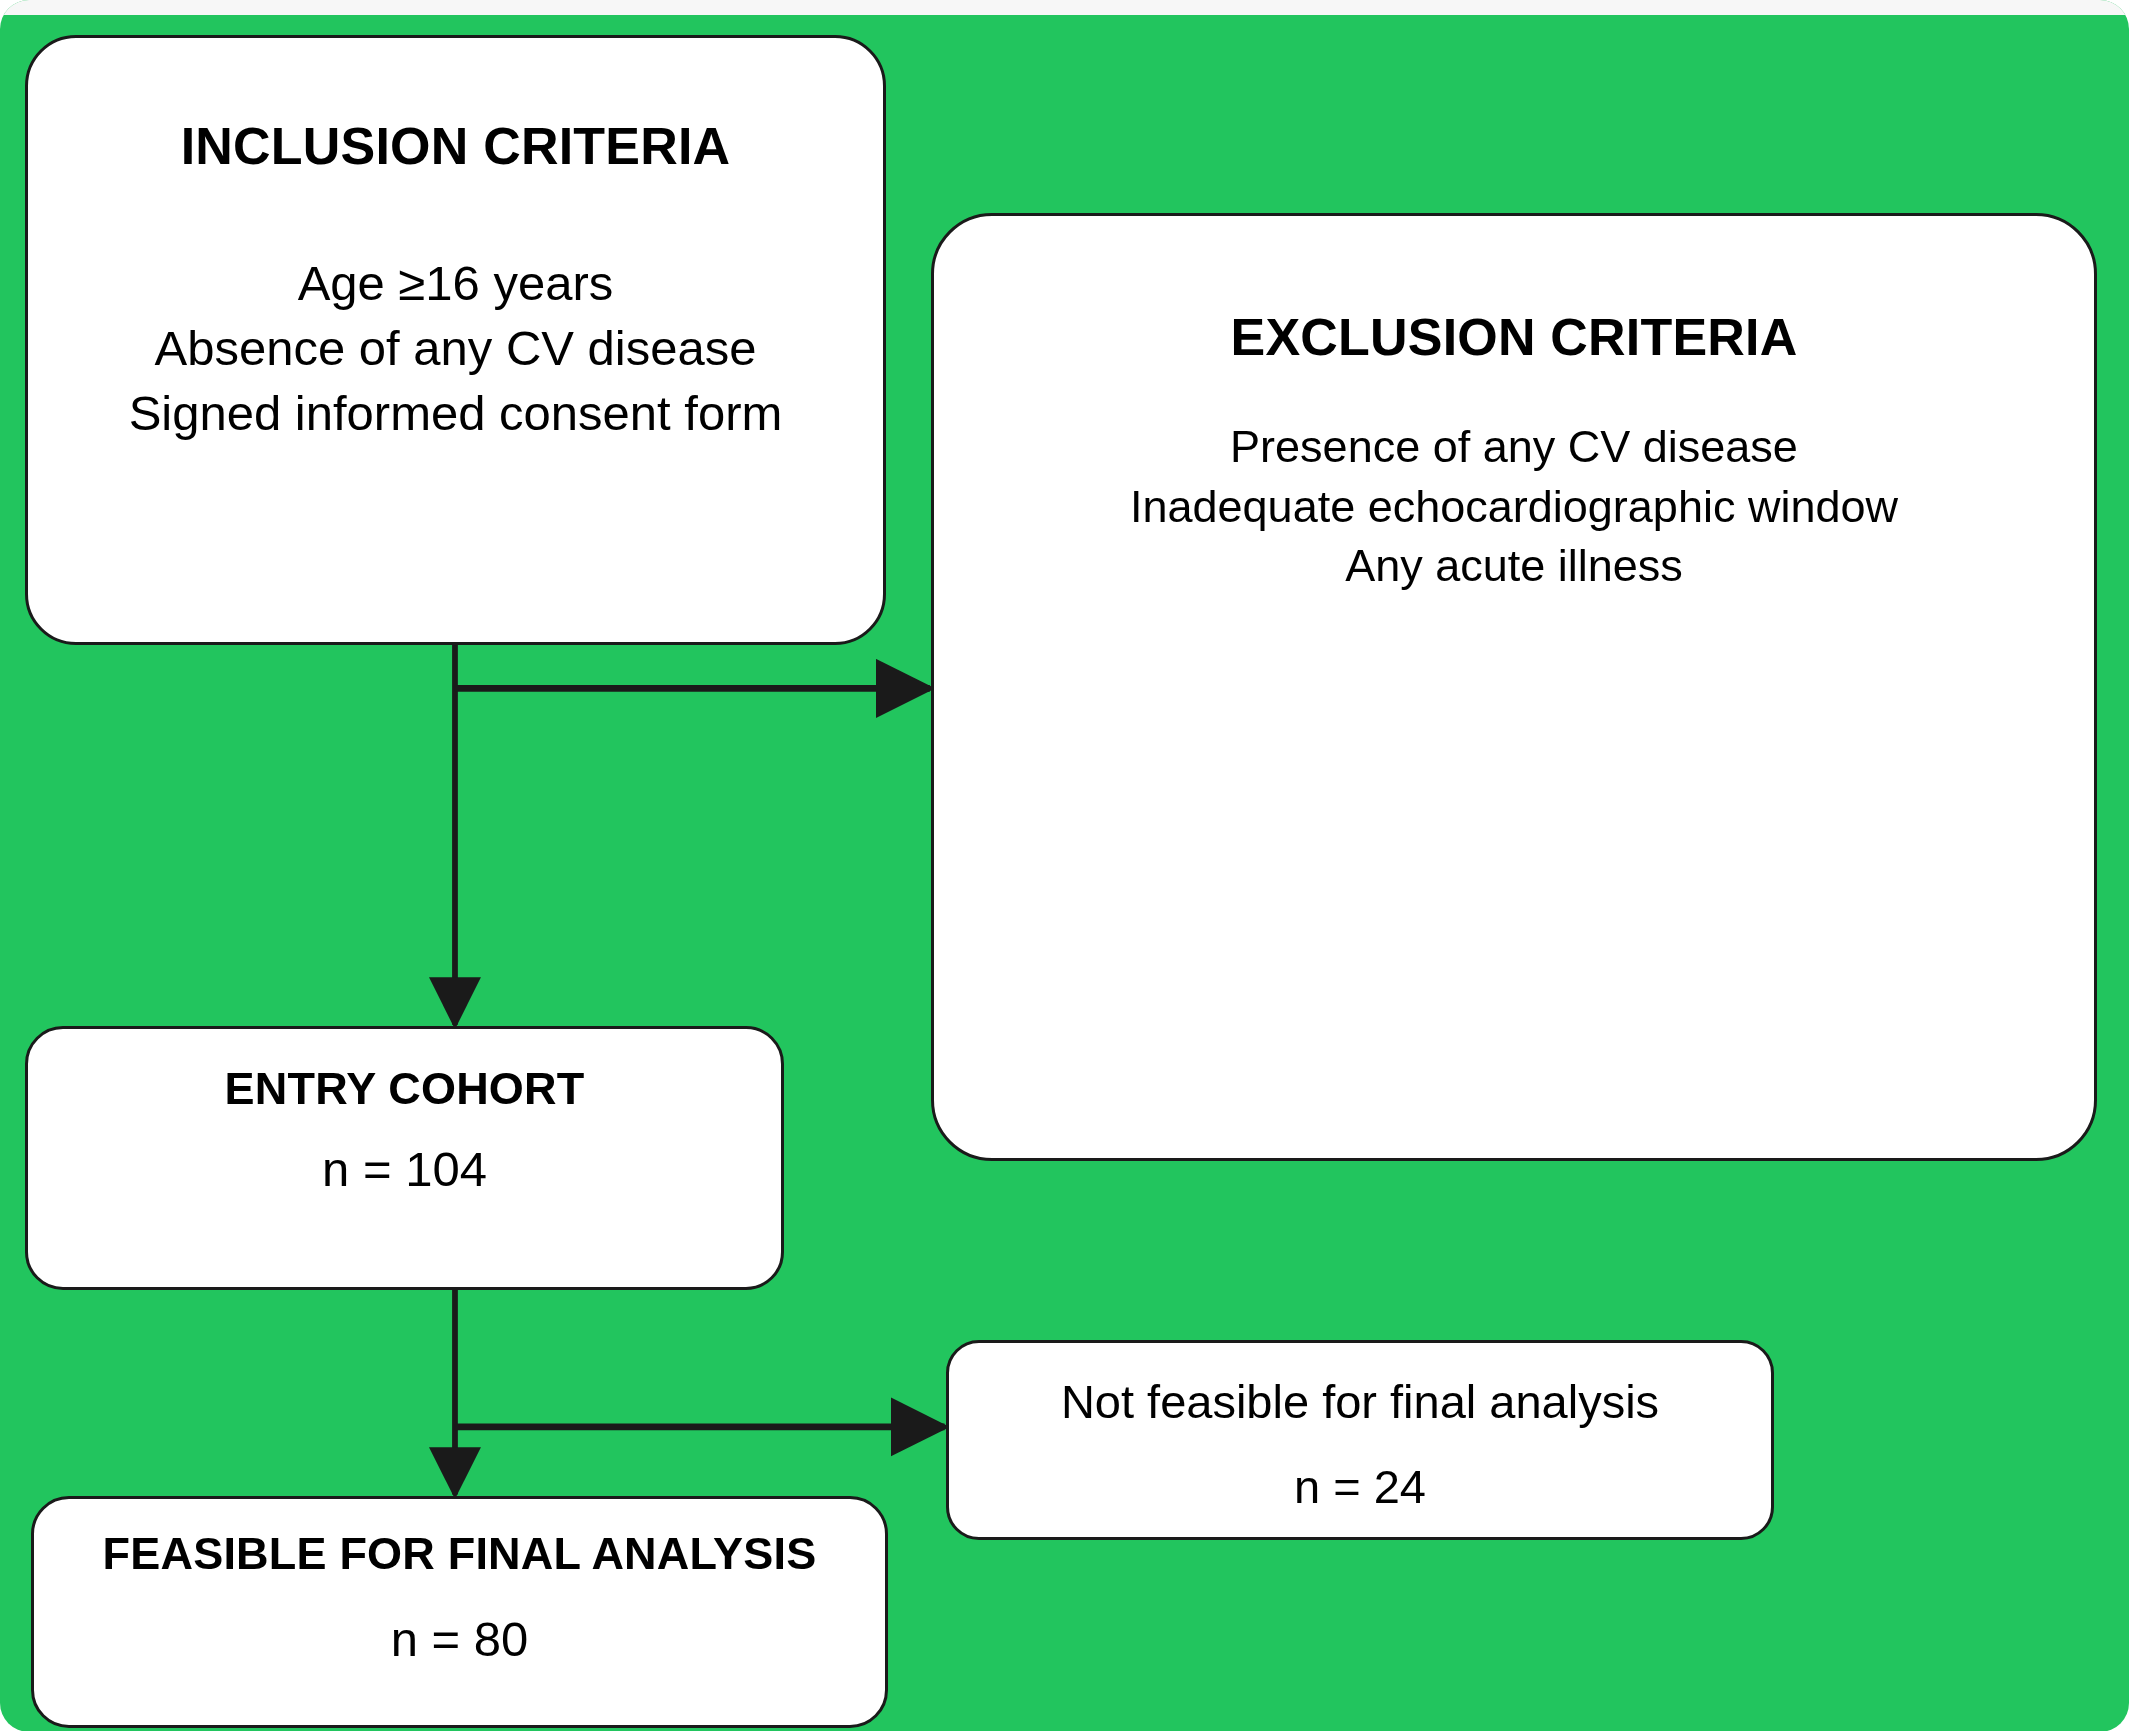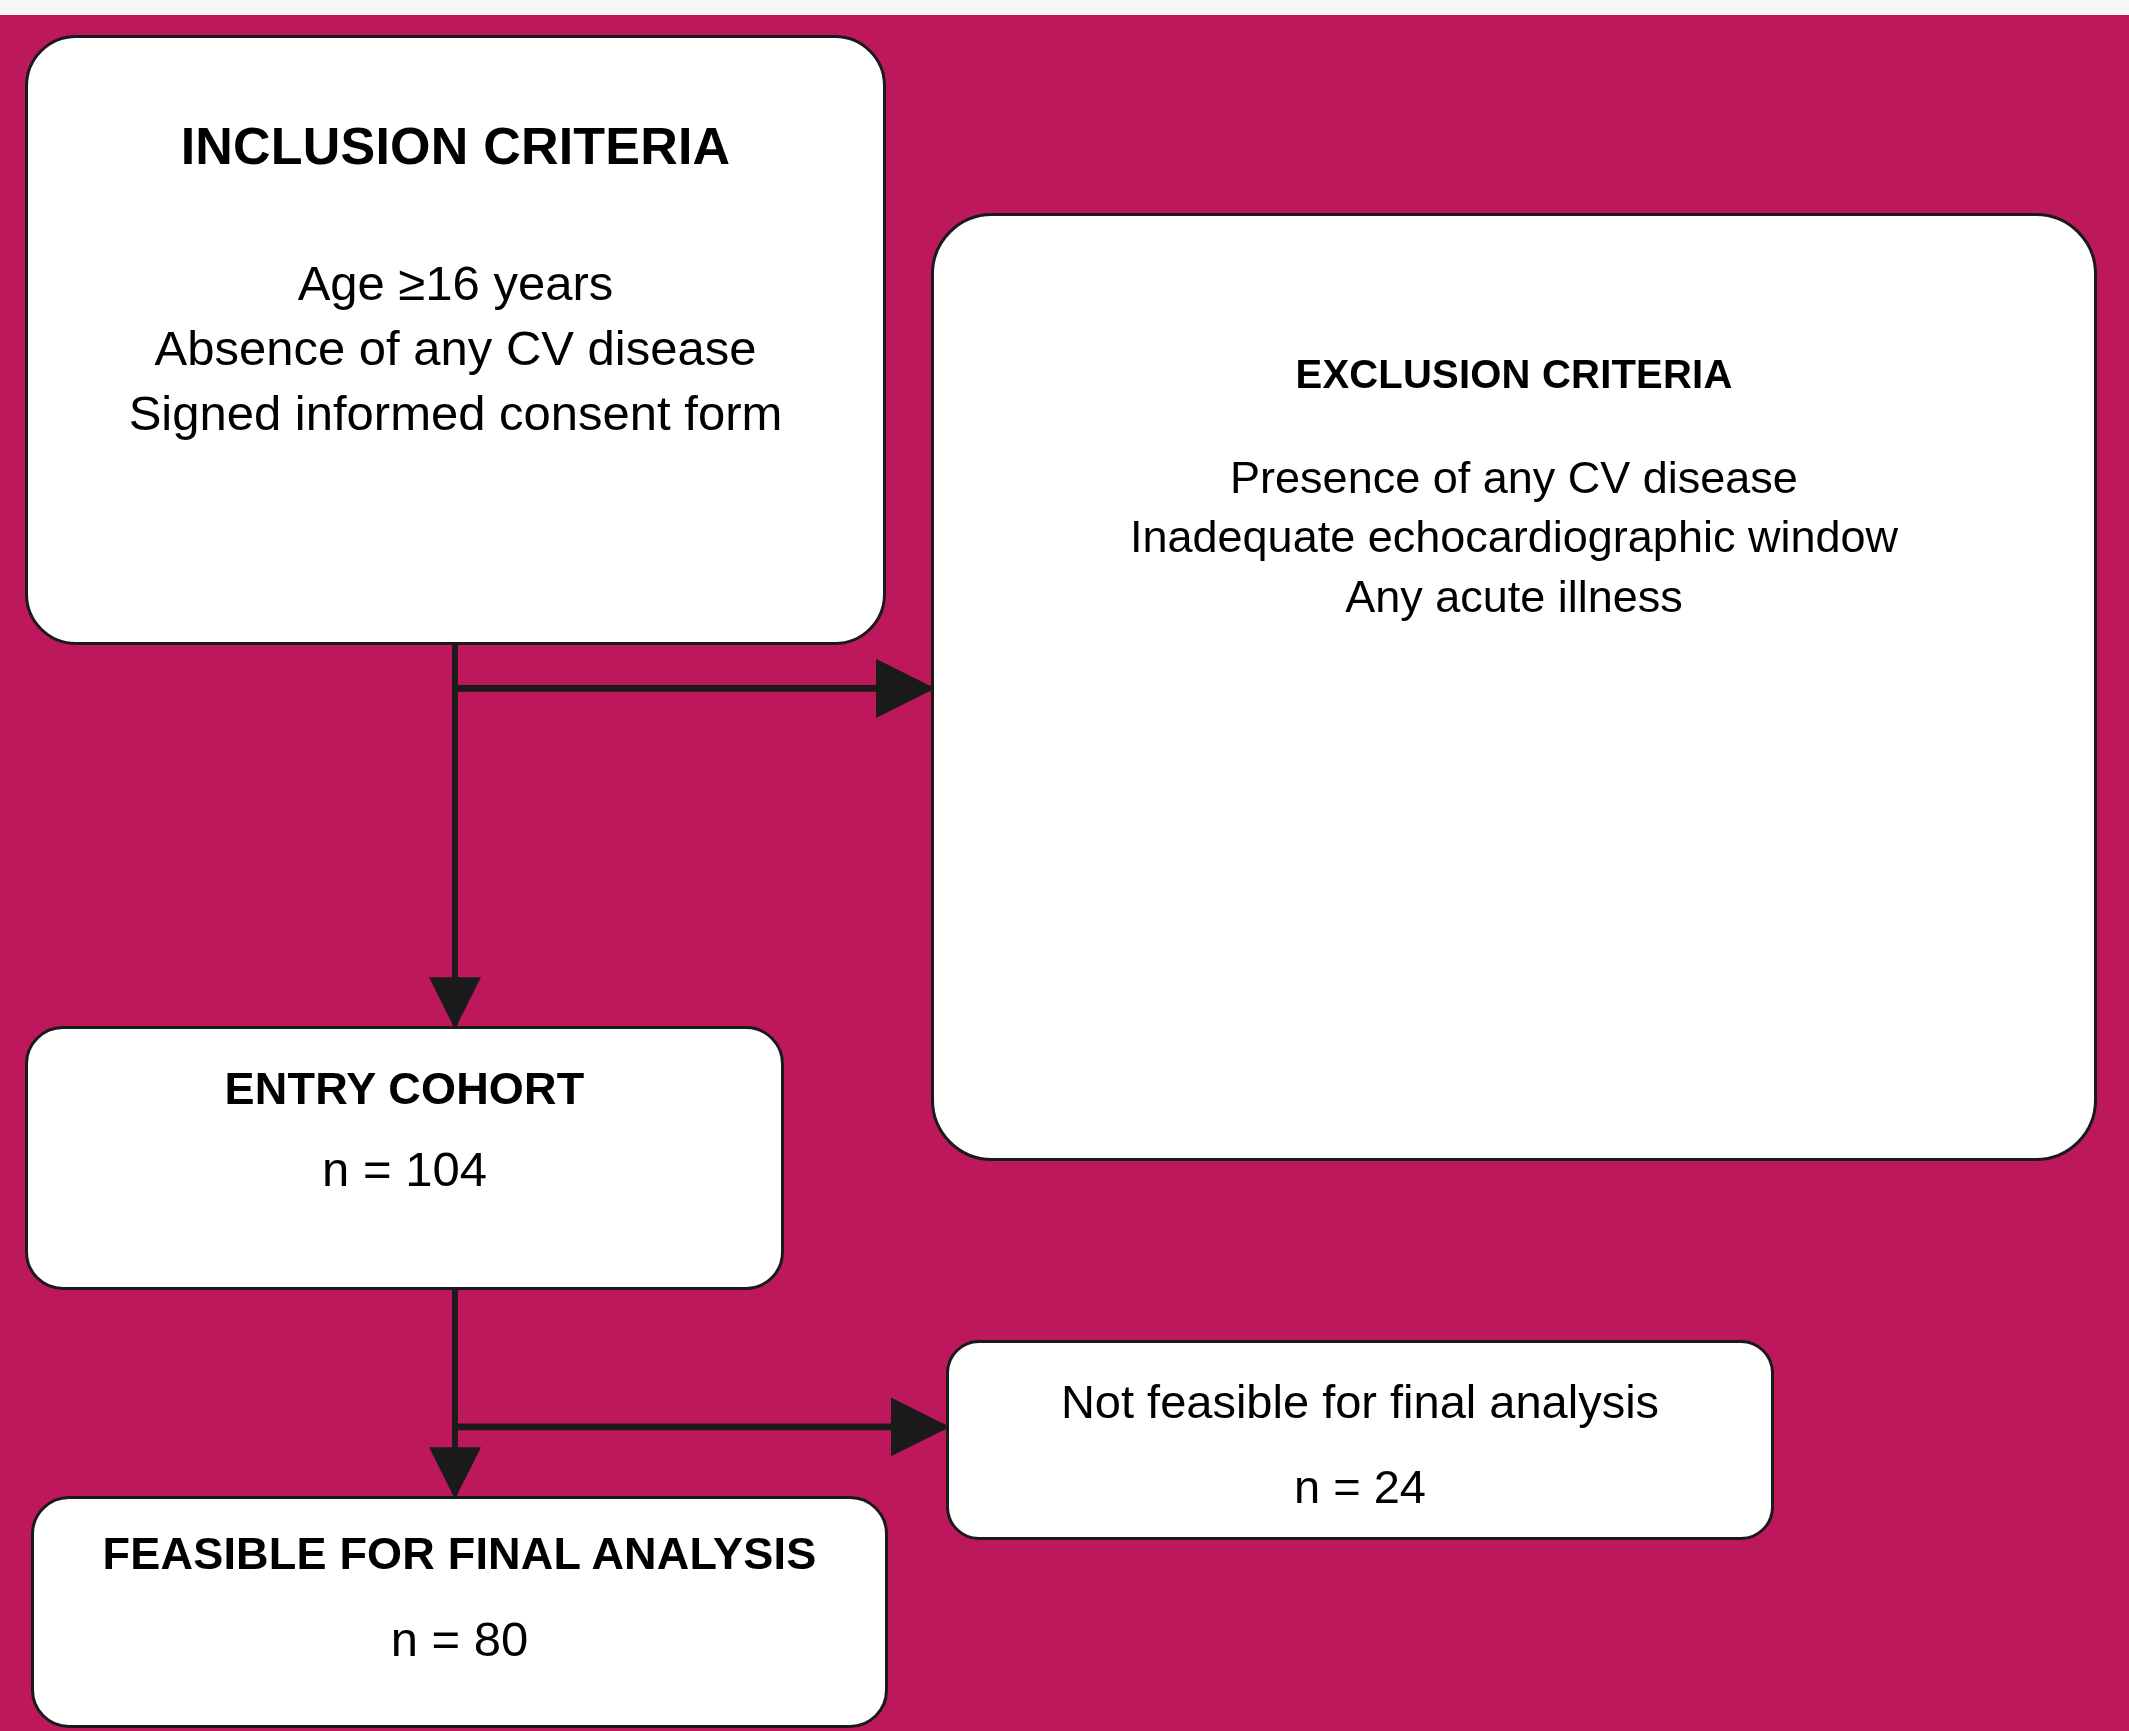--- a/index.html
+++ b/index.html
@@ -8,22 +8,23 @@
     padding: 0;
     background: #ffffff;
   }
   body {
     font-family: "Liberation Sans", sans-serif;
   }
   #canvas {
     position: relative;
     width: 2129px;
     height: 1732px;
-    background: #be185d;
+    background: #22c55e;
     overflow: hidden;
+    border-radius: 29px;
   }
   
   .top-strip {
     position: absolute;
     left: 0;
     top: 0;
     width: 2129px;
     height: 15px;
     background: #f7f7f7;
   }
@@ -65,21 +66,21 @@
   }
   #node-inclusion .node-title { font-size: 52px; }
   #node-inclusion .node-body  { font-size: 49px; margin-top: 76px; }
 
   #node-exclusion {
     left: 931px; top: 213px;
     width: 1166px; height: 948px;
     border-radius: 61px;
     padding-top: 92px;
   }
-  #node-exclusion .node-title { font-size: 40px; margin-top: 44px; }
+  #node-exclusion .node-title { font-size: 52px; }
   #node-exclusion .node-body  { font-size: 45px; margin-top: 51px; width: 1014px; }
 
   #node-entry {
     left: 25px;  top: 1026px;
     width: 759px; height: 264px;
     border-radius: 38px;
     padding-top: 35px;
   }
   #node-entry .node-title { font-size: 45px; }
   #node-entry .node-count { font-size: 49px; margin-top: 26px; }

